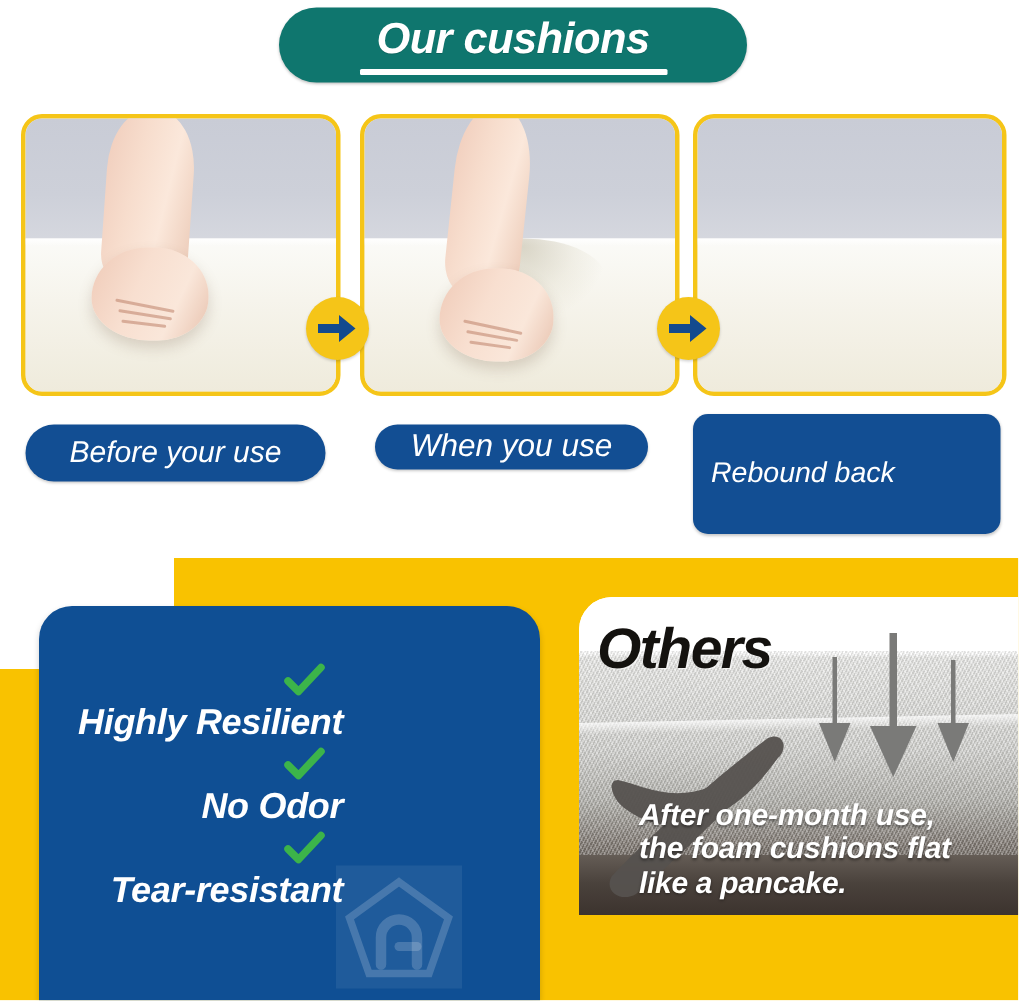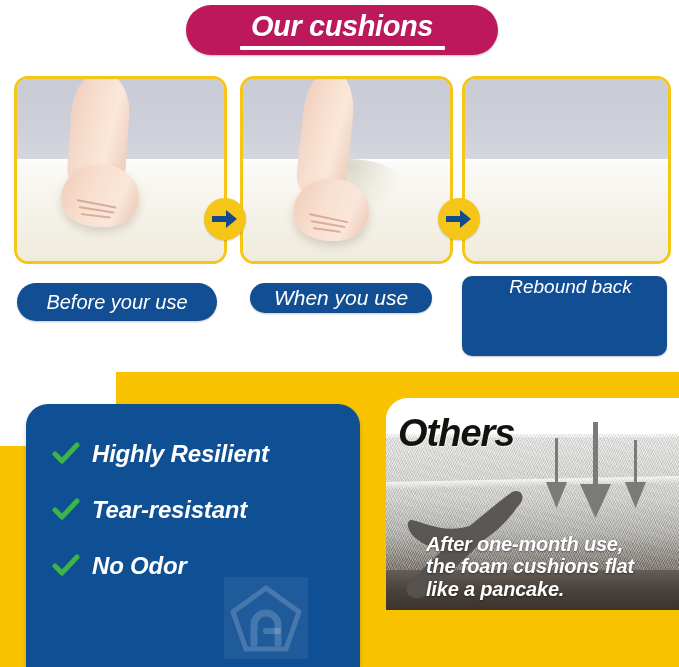--- a/index.html
+++ b/index.html
@@ -8,21 +8,21 @@
     background:#ffffff;
     font-family:"Liberation Sans", sans-serif;
     overflow:hidden;
     position:relative;
   }
   #page{position:relative;width:679px;height:667px;overflow:hidden;background:#fff;}
 
   
   .title-banner{
     position:absolute;left:186px;top:5px;width:312px;height:50px;
-    background:#be185d;
+    background:#0f766e;
     border-radius:25px;
     display:flex;align-items:center;justify-content:center;
     flex-direction:column;
     box-shadow:0 1px 2px rgba(0,0,0,0.25);
   }
   .title-text{
     color:#ffffff;font-style:italic;font-weight:bold;
     font-size:29px;letter-spacing:-0.4px;line-height:1;
     margin-top:2px;
     text-shadow:0 1px 0 rgba(0,0,0,.15);
@@ -105,21 +105,21 @@
   .pill{
     position:absolute;background:#124E93;color:#fff;
     font-style:italic;font-weight:normal;
     display:flex;align-items:center;justify-content:center;
     box-shadow:0 1px 2px rgba(0,0,0,.22);
   }
   .pill-1{left:17px;top:283px;width:200px;height:38px;border-radius:19px;font-size:20px;}
   .pill-2{left:250px;top:283px;width:182px;height:30px;border-radius:19px;font-size:21px;}
   .pill-3{
     left:462px;top:276px;width:205px;height:80px;border-radius:10px;
-    flex-direction:row;align-items:flex-start;justify-content:center;
+    flex-direction:column;align-items:flex-start;justify-content:center;
     padding-left:12px;box-sizing:border-box;font-size:19px;line-height:1.14;
   }
   .pill-3 span{display:block;}
 
   
   .yellow-bg{
     position:absolute;left:0;top:372px;width:679px;height:295px;
     background:#F9C200;
   }
   
@@ -135,21 +135,21 @@
 
   
   .features{
     position:absolute;left:26px;top:404px;width:334px;height:263px;
     background:#0F4F94;
     border-radius:22px 22px 0 0;
     overflow:hidden;
     box-shadow:0 2px 4px rgba(0,0,0,.18);
   }
   .feature-list{position:absolute;left:26px;top:36px;}
-  .feature-row{display:flex;align-items:flex-start;height:56px;}
+  .feature-row{display:flex;align-items:flex-end;height:56px;flex-direction:column;}
   .check{
     width:28px;height:28px;margin-right:12px;flex:0 0 auto;
     display:flex;align-items:center;justify-content:center;
   }
   .feature-label{
     color:#ffffff;font-style:italic;font-weight:bold;font-size:24px;
     letter-spacing:-0.2px;white-space:nowrap;
   }
   .watermark{
     position:absolute;right:52px;bottom:8px;width:84px;height:82px;
@@ -277,30 +277,30 @@
         </span>
         <span class="feature-label">Highly Resilient</span>
       </div>
 
       <div class="feature-row">
         <span class="check">
           <svg width="28" height="28" viewBox="0 0 28 28" aria-hidden="true">
             <path d="M3 14 L10 21 L25 5" stroke="#3CB44A" stroke-width="5" fill="none" stroke-linecap="round" stroke-linejoin="round"></path>
           </svg>
         </span>
-        <span class="feature-label">Tear-resistant</span>
+        <span class="feature-label">No Odor</span>
       </div>
 
       <div class="feature-row">
         <span class="check">
           <svg width="28" height="28" viewBox="0 0 28 28" aria-hidden="true">
             <path d="M3 14 L10 21 L25 5" stroke="#3CB44A" stroke-width="5" fill="none" stroke-linecap="round" stroke-linejoin="round"></path>
           </svg>
         </span>
-        <span class="feature-label">No Odor</span>
+        <span class="feature-label">Tear-resistant</span>
       </div>
     </div>
 
     <div class="watermark">
       <svg width="72" height="70" viewBox="0 0 72 70" aria-hidden="true">
         <polygon points="36,5 69,29 56,66 16,66 3,29" fill="none" stroke="rgba(255,255,255,.18)" stroke-width="5"></polygon>
         <path d="M24 60 L24 42 a12 12 0 0 1 24 0 L48 60" fill="none" stroke="rgba(255,255,255,.18)" stroke-width="7" stroke-linecap="round"></path>
         <path d="M48 48 L36 48" stroke="rgba(255,255,255,.18)" stroke-width="6" stroke-linecap="round"></path>
       </svg>
     </div>

